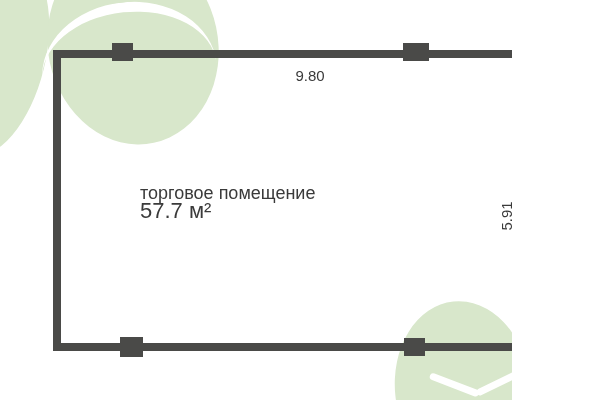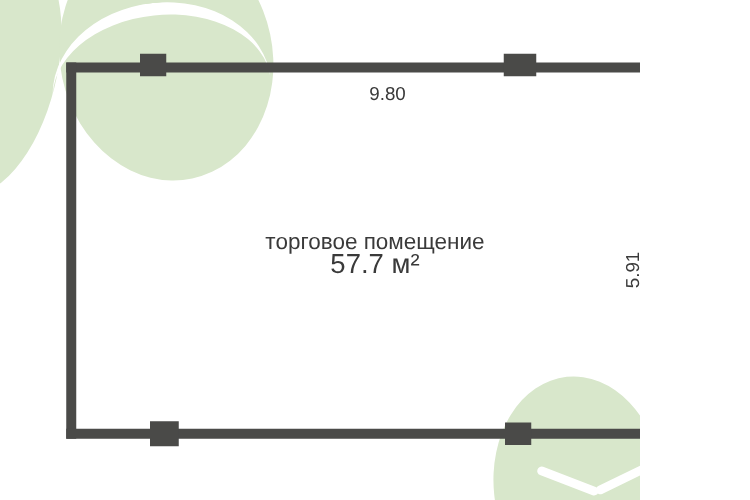--- a/index.html
+++ b/index.html
@@ -42,21 +42,21 @@
   .win-lower .m1{top:36px;} .win-lower .m2{top:74px;}
   
   .door-swing{position:absolute;left:541px;top:175px;width:29px;height:0;
     border-top:2px solid #555553;transform-origin:0 0;transform:rotate(55deg);}
   .door-jamb{position:absolute;left:538px;top:224px;width:21px;height:1px;
     background:#b5b5b5;transform-origin:0 50%;transform:rotate(-6deg);}
   
   .dim{position:absolute;font-size:15px;color:#3a3a3a;text-align:center;}
   .dim-top{left:240px;top:67px;width:140px;}
   .dim-right{left:478px;top:206px;width:60px;height:20px;transform:rotate(-90deg);}
-  .room-text{position:absolute;left:140px;top:184px;width:320px;text-align:center;
+  .room-text{position:absolute;left:140px;top:184px;width:320px;
     font-size:18px;line-height:18px;color:#3a3a3a;}
   .room-area{font-size:22px;line-height:17px;}
 </style>
 </head>
 <body>
 
 <div id="stage">
 
   <div>
     <div class="leaf tl-lobe-left"></div>

